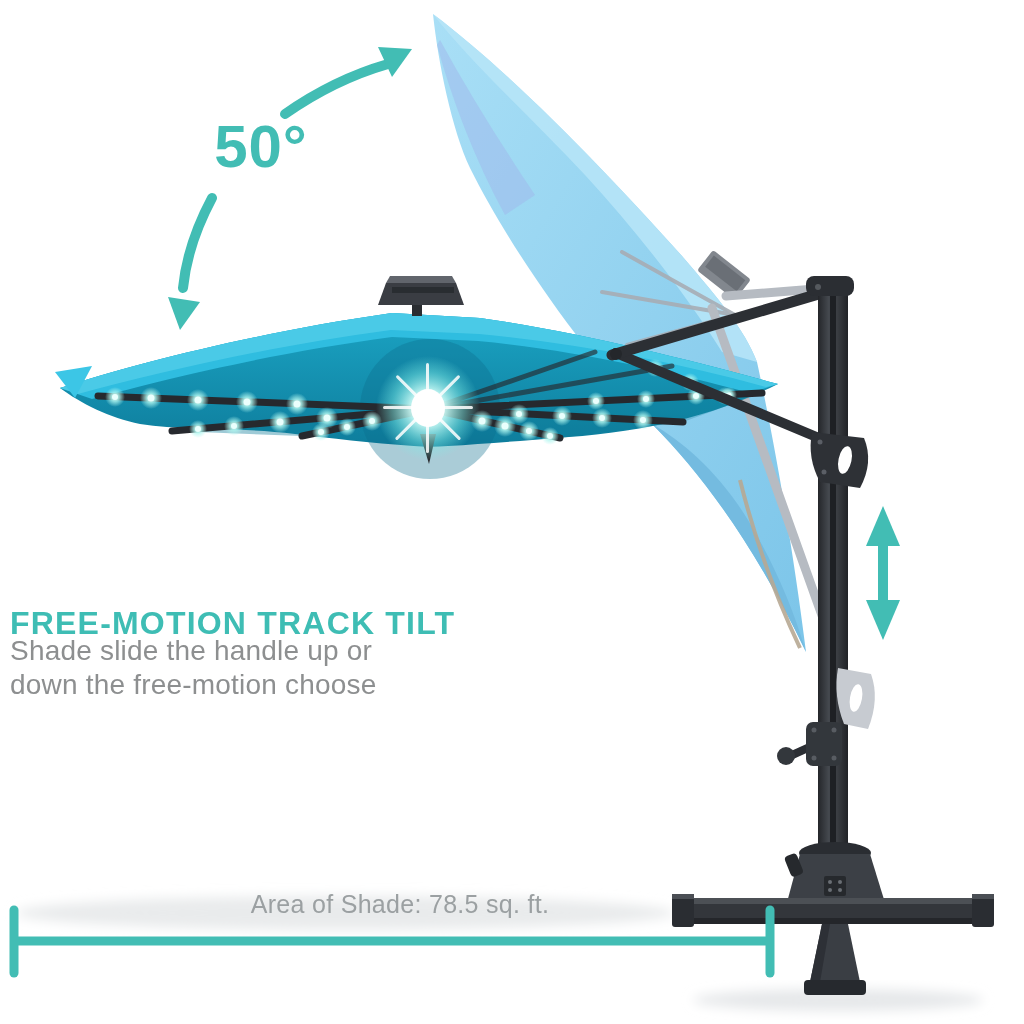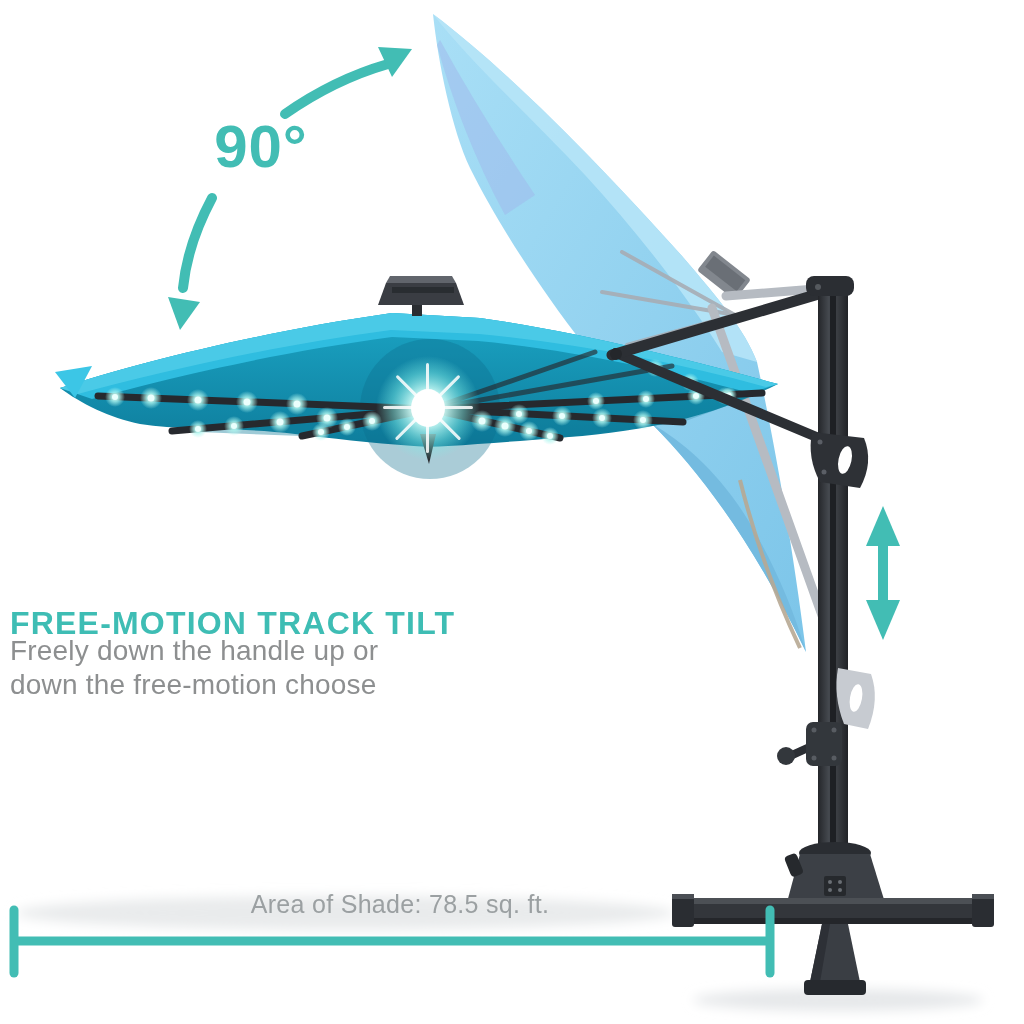--- a/index.html
+++ b/index.html
@@ -261,18 +261,18 @@
     <polygon points="883,506 866,546 900,546"></polygon>
     <polygon points="883,640 866,600 900,600"></polygon>
   </g>
   <g stroke="#42BDB4" stroke-linecap="round">
     <line x1="18" y1="941" x2="766" y2="941" stroke-width="9"></line>
     <line x1="14" y1="910" x2="14" y2="973" stroke-width="9"></line>
     <line x1="770" y1="910" x2="770" y2="973" stroke-width="9"></line>
   </g>
 </svg>
 
-  <div class="txt" id="angle-label">90°</div>
+  <div class="txt" id="angle-label">50°</div>
   <div class="txt" id="feature-heading">FREE-MOTION TRACK TILT</div>
-  <div class="txt body-line" id="bl0">Freely down the handle up or</div>
+  <div class="txt body-line" id="bl0">Shade slide the handle up or</div>
   <div class="txt body-line" id="bl1">down the free-motion choose</div>
   <div class="txt" id="shade-label">Area of Shade: 78.5 sq. ft.</div>
 </div>
 
 </body></html>

